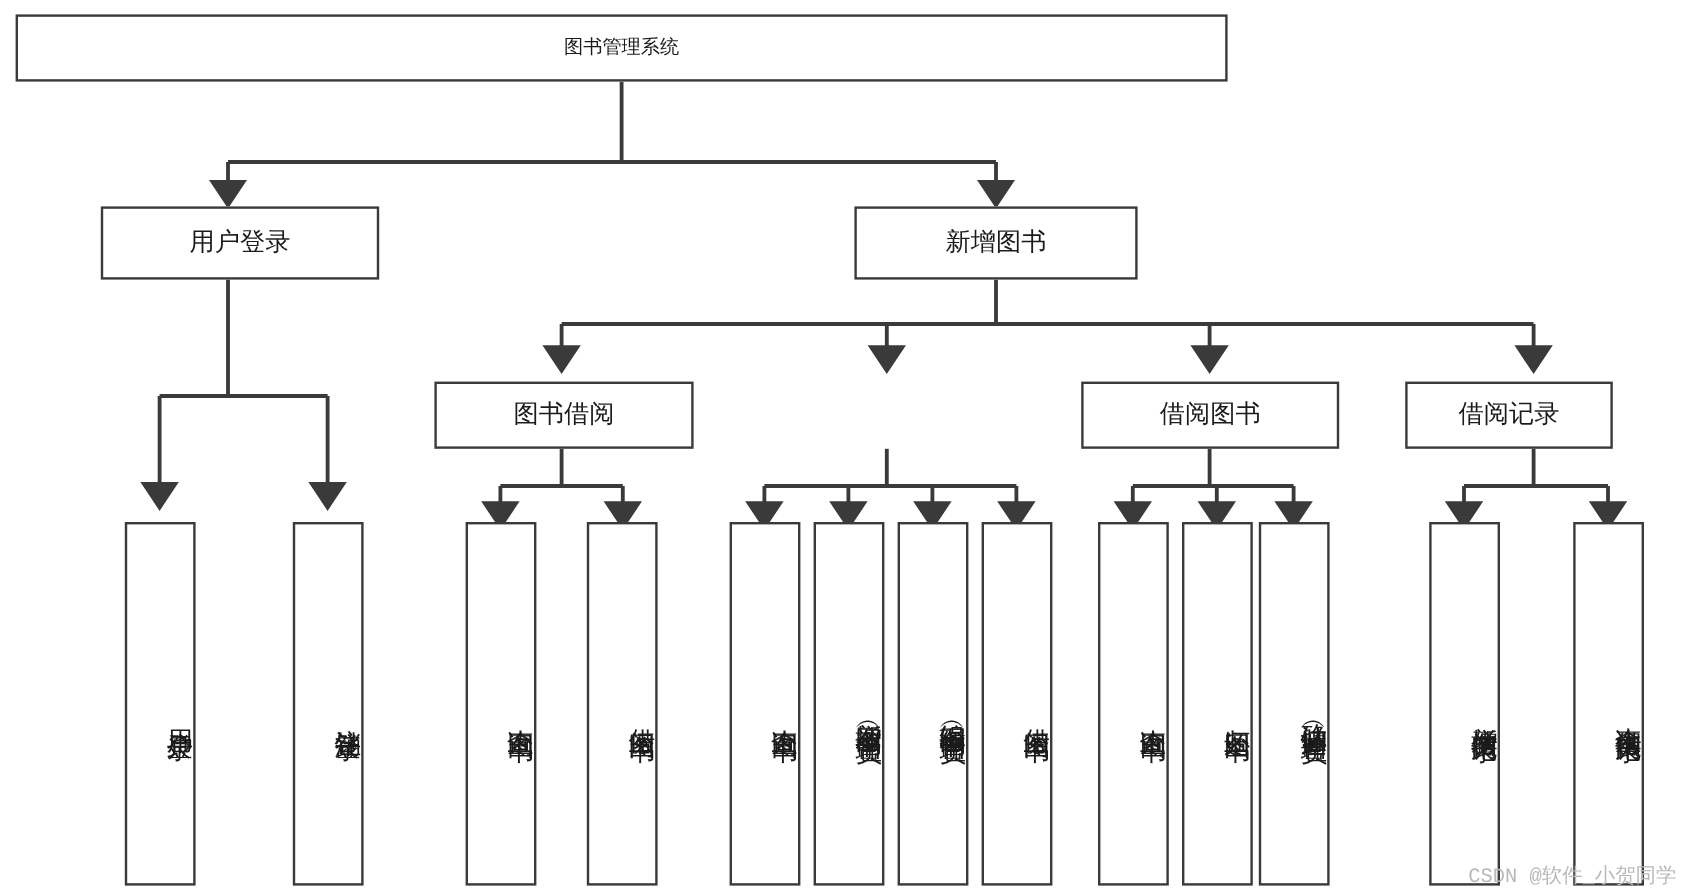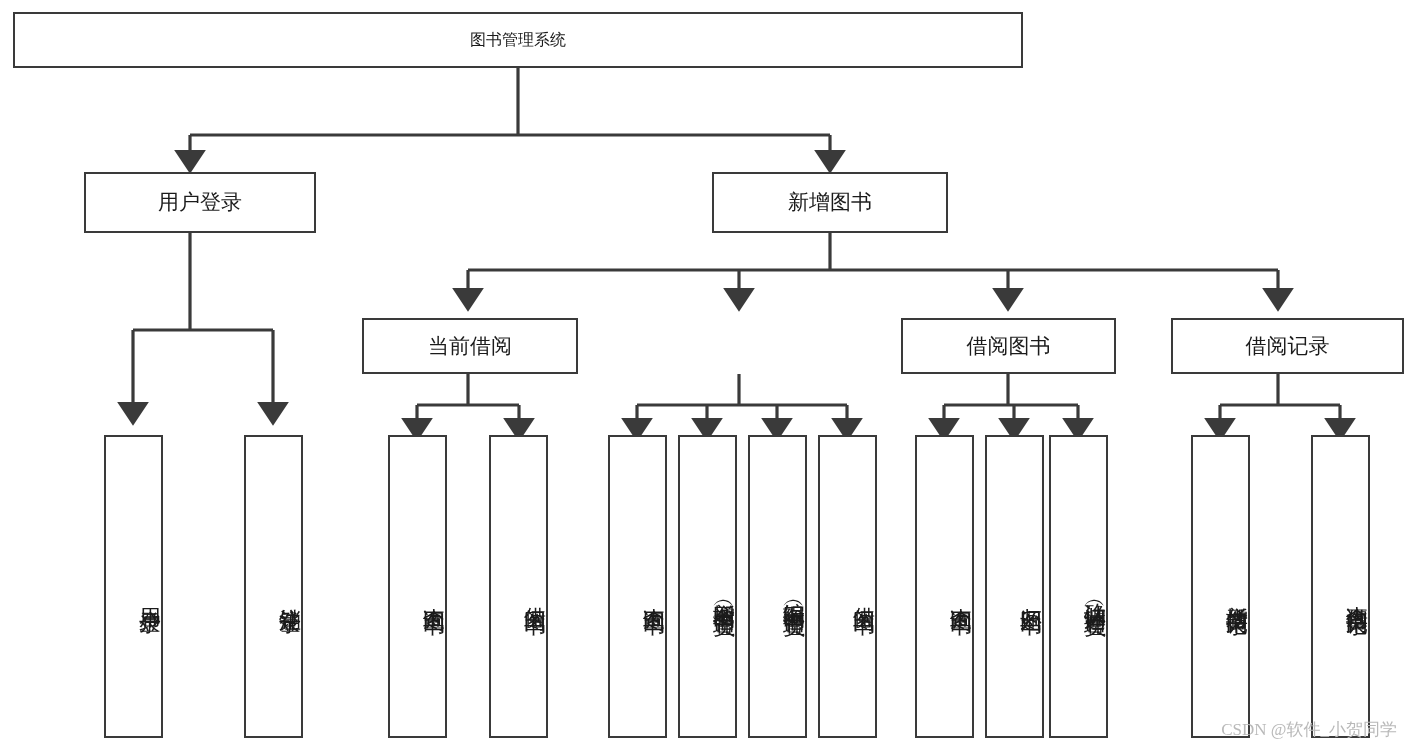--- a/index.html
+++ b/index.html
@@ -46,21 +46,21 @@
   }
   .title-node .lbl{font-size:16px;text-align:center;}
   svg.links{position:absolute;left:0;top:0;width:1405px;height:747px;z-index:1;}
   .watermark{
     position:absolute;
     right:8px;bottom:6px;
     font-size:17px;
     color:#b9b9b9;
     z-index:3;
     white-space:nowrap;
-    font-family:Liberation Serif, serif;
+    font-family:Liberation Mono, monospace;
   }
 </style>
 </head>
 <body>
 
 <div id="diagram">
 
   <svg class="links" viewBox="0 0 1405 747">
     <defs>
       <marker id="arrow" markerWidth="12" markerHeight="12" refX="3.2" refY="5" orient="auto" markerUnits="strokeWidth">
@@ -116,26 +116,26 @@
   </div>
 
   <div class="node h-node" style="left:84px;top:172px;width:232px;height:61px;">
     <span class="lbl">用户登录</span>
   </div>
   <div class="node h-node" style="left:712px;top:172px;width:236px;height:61px;">
     <span class="lbl">新增图书</span>
   </div>
 
   <div class="node h-node" style="left:362px;top:318px;width:216px;height:56px;">
-    <span class="lbl">当前借阅</span>
+    <span class="lbl">图书借阅</span>
   </div>
   <div class="node h-node" style="left:901px;top:318px;width:215px;height:56px;">
     <span class="lbl">借阅图书</span>
   </div>
-  <div class="node h-node" style="left:1171px;top:318px;width:233px;height:56px;">
+  <div class="node h-node" style="left:1171px;top:318px;width:173px;height:56px;">
     <span class="lbl">借阅记录</span>
   </div>
 
   <div class="node v-node" style="left:104px;top:435px;width:59px;height:303px;">
     <span class="lbl">用户登录</span>
   </div>
   <div class="node v-node" style="left:244px;top:435px;width:59px;height:303px;">
     <span class="lbl">注销登录</span>
   </div>
 

